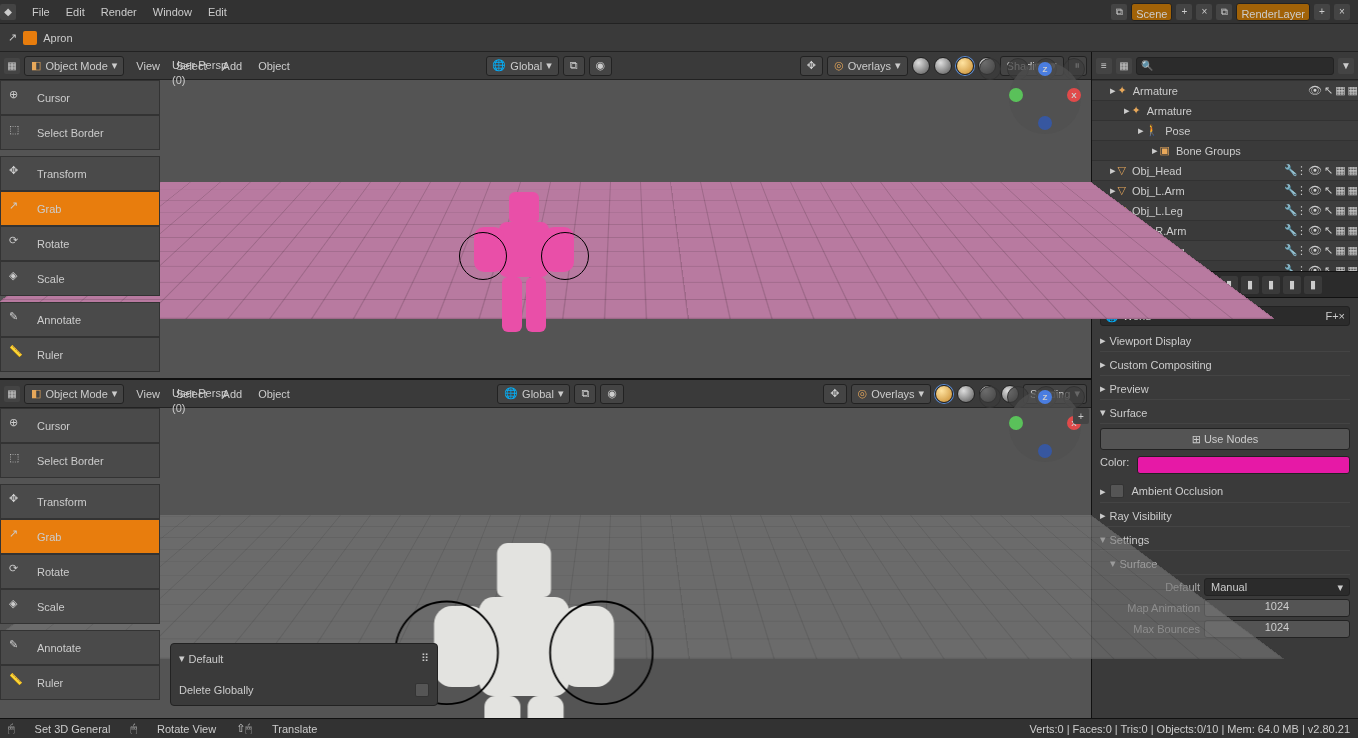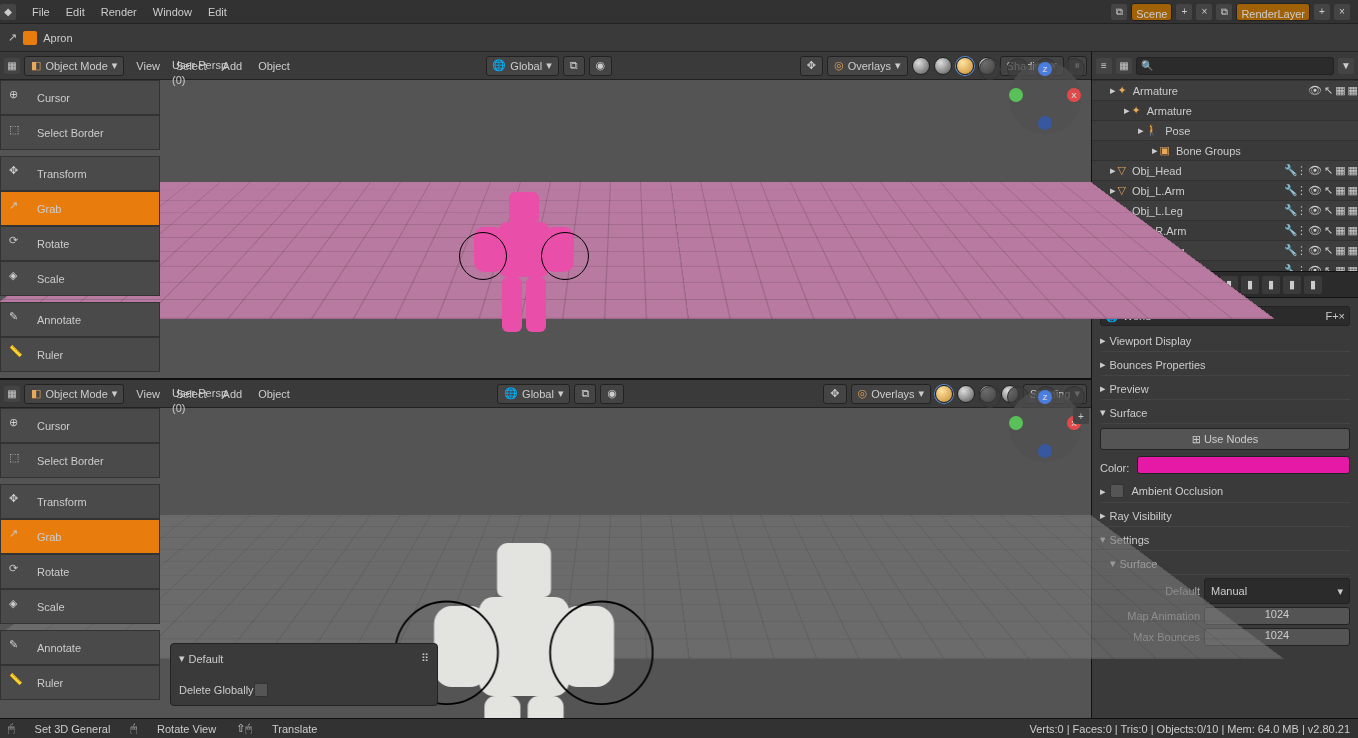--- a/index.html
+++ b/index.html
@@ -39,21 +39,21 @@
 
 .vp-body { position:absolute; inset:0; padding-left:160px; }
 .vp-info { position:absolute; top:6px; left:172px; color:#eee; font-size:11px; line-height:1.4; }
 .axis-gizmo { position:absolute; right:10px; top:10px; width:72px; height:72px; border-radius:50%; background:rgba(80,80,80,.7); }
 .axis-gizmo .ax { position:absolute; width:14px; height:14px; border-radius:50%; font-size:8px; display:flex; align-items:center; justify-content:center; font-weight:bold; }
 .navball { position:absolute; right:6px; top:6px; display:flex; gap:6px; }
 .navball span { width:22px; height:22px; border-radius:50%; background:rgba(60,60,60,.7); border:1px solid #333; }
 
 .delete-panel { position:absolute; left:170px; bottom:12px; width:268px; background:#3a3a3a; border:1px solid #222; border-radius:4px; padding:8px; z-index:6; }
 .delete-hdr { display:flex; align-items:center; gap:4px; margin-bottom:18px; }
-.delete-row { display:flex; align-items:center; justify-content:flex-start; gap:0; }
+.delete-row { display:flex; align-items:center; justify-content:space-between; gap:0; }
 .checkbox { width:14px; height:14px; background:#555; border:1px solid #333; border-radius:2px; }
 
 
 .outliner { height:220px; border-bottom:1px solid #111; display:flex; flex-direction:column; }
 .outliner-hdr { height:28px; background:#3a3a3a; display:flex; align-items:center; padding:0 4px; gap:4px; border-bottom:1px solid #222; }
 .search-field { flex:1; background:#2b2b2b; border:1px solid #222; border-radius:3px; height:18px; padding:0 4px; font-size:10px; }
 .tree { flex:1; overflow:hidden; background:#3a3a3a; }
 .tree-row { height:20px; display:flex; align-items:center; padding-left:4px; border-top:1px solid #323232; cursor:pointer; }
 .tree-row:nth-child(odd){ background:#3e3e3e; }
 .tree-indent { display:inline-block; }
@@ -63,26 +63,26 @@
 
 .props { flex:1; display:flex; flex-direction:column; }
 .props-tabs { height:26px; background:#2b2b2b; display:flex; align-items:center; padding:0 4px; gap:3px; border-bottom:1px solid #111; }
 .ptab { width:18px; height:18px; border-radius:2px; background:#3a3a3a; cursor:pointer; display:flex; align-items:center; justify-content:center; }
 .ptab.active { background:#4a5f7f; }
 .props-body { flex:1; overflow:auto; padding:4px 0; }
 .prop-hdr { margin:2px 8px; padding:4px 0; border-bottom:1px solid #444; display:flex; align-items:center; gap:4px; cursor:pointer; }
 .world-row { margin:4px 8px; }
 .world-field { display:flex; background:#2b2b2b; border:1px solid #222; border-radius:3px; height:20px; align-items:center; padding:0 4px; }
 .use-nodes { margin:4px 8px; height:22px; background:#545454; border:1px solid #222; border-radius:3px; display:flex; align-items:center; justify-content:center; cursor:pointer; }
-.color-row { margin:6px 8px; display:flex; align-items:flex-end; gap:8px; }
+.color-row { margin:6px 8px; display:flex; align-items:flex-start; gap:8px; }
 .color-swatch { flex:1; height:18px; background:#e619a6; border:1px solid #222; border-radius:3px; cursor:pointer; }
 .num-row { margin:3px 8px; display:flex; align-items:center; gap:4px; }
 .num-row label { width:100px; text-align:right; color:#aaa; }
 .num-field { flex:1; background:#545454; border:1px solid #222; border-radius:3px; height:18px; text-align:center; }
-.dropdown { flex:1; background:#2b2b2b; border:1px solid #222; border-radius:3px; height:26px; padding:0 6px; display:flex; align-items:center; justify-content:space-between; }
+.dropdown { flex:1; background:#2b2b2b; border:1px solid #222; border-radius:3px; height:18px; padding:0 6px; display:flex; align-items:center; justify-content:space-between; }
 
 .statusbar { position:absolute; bottom:0; left:0; right:0; height:20px; background:#323232; border-top:1px solid #111; display:flex; align-items:center; padding:0 8px; gap:20px; color:#aaa; font-size:10px; }
 .statusbar .right { margin-left:auto; }
 
 
 .floor-grid { position:absolute; left:160px; right:0; bottom:0; height:60%; background:
   repeating-linear-gradient(90deg, rgba(0,0,0,.15) 0 1px, transparent 1px 30px),
   repeating-linear-gradient(0deg, rgba(0,0,0,.15) 0 1px, transparent 1px 20px);
   transform:perspective(600px) rotateX(60deg); transform-origin:top; }
 .vpA .floor-grid { background-color:#b87aa0; }
@@ -516,21 +516,21 @@
             <span>+</span>
             <span>×</span>
           </div>
         </div>
         <div class="prop-hdr">
             <span>▸</span>
             <span>Viewport Display</span>
           </div>
         <div class="prop-hdr">
             <span>▸</span>
-            <span>Bounces Properties</span>
+            <span>Custom Compositing</span>
           </div>
         <div class="prop-hdr">
             <span>▸</span>
             <span>Preview</span>
           </div>
         <div class="prop-hdr">
             <span>▾</span>
             <span>Surface</span>
           </div>
         <div class="use-nodes">

